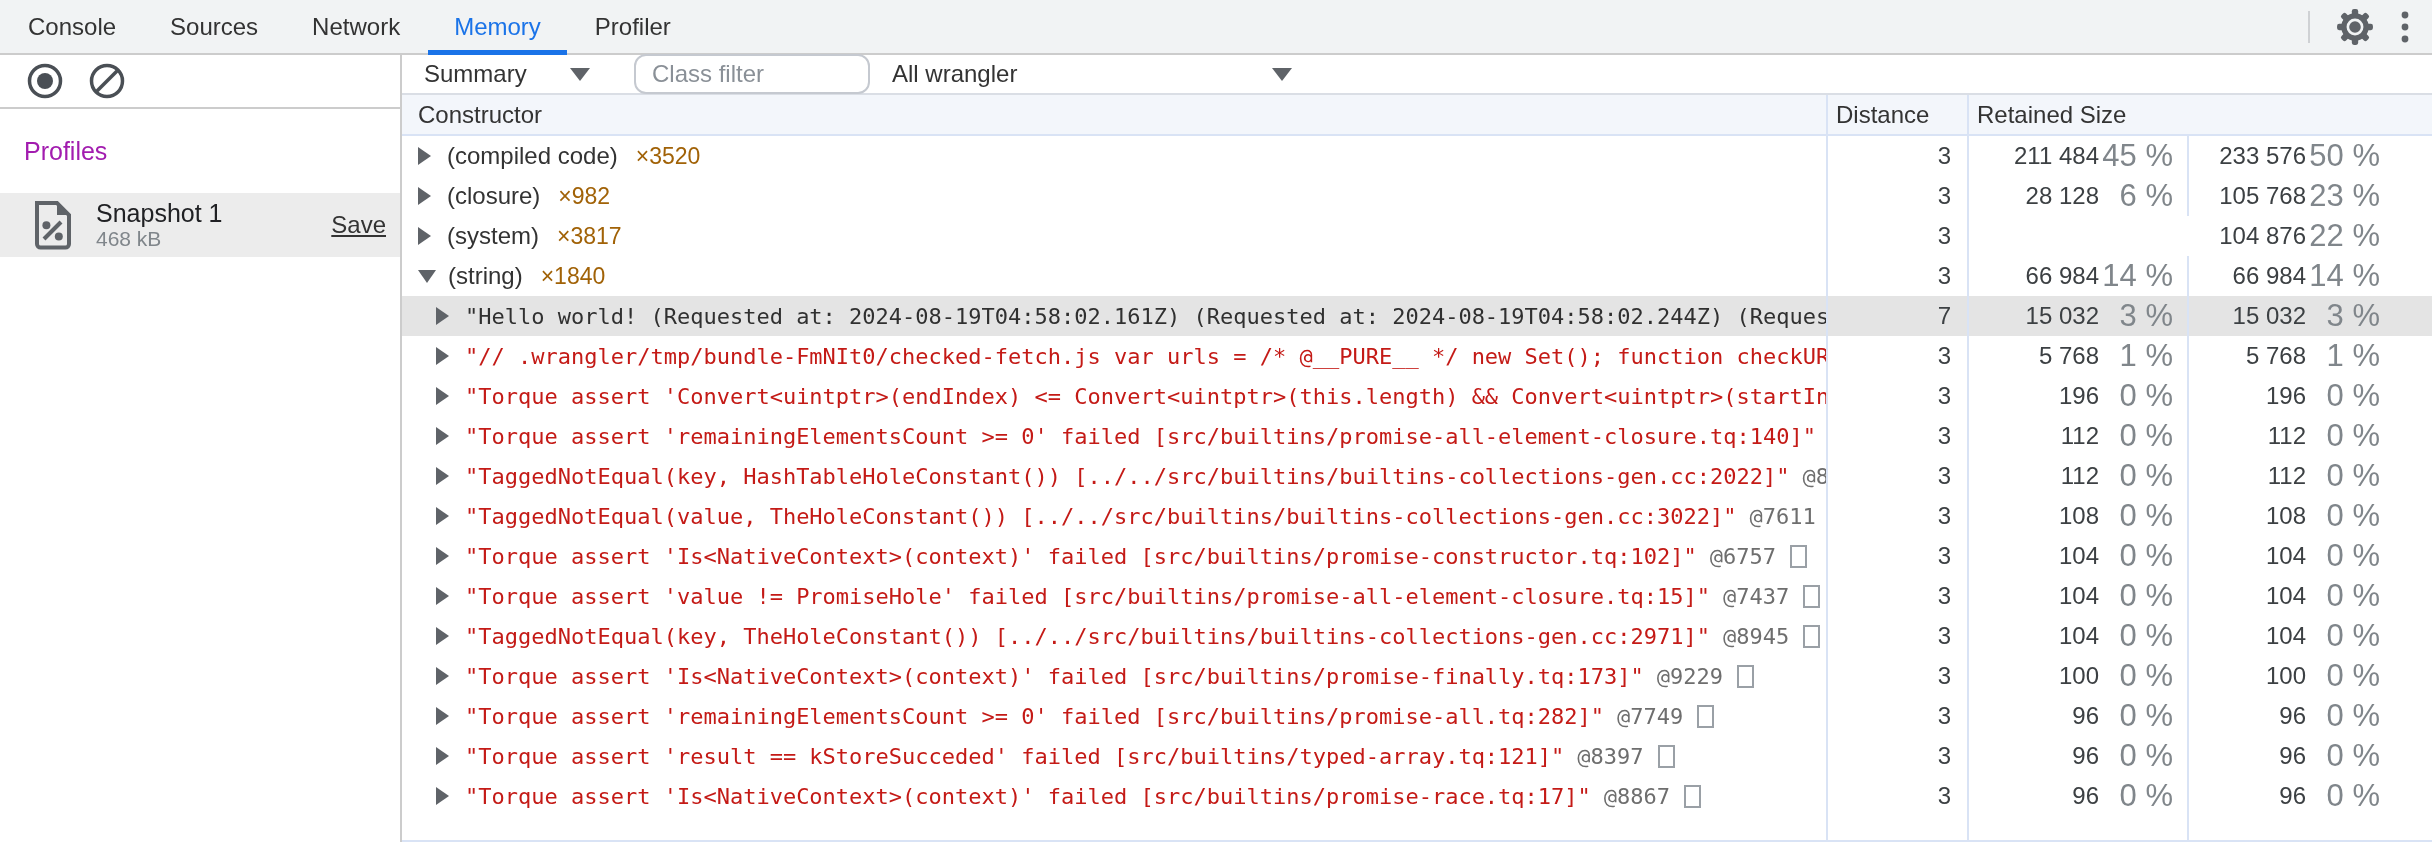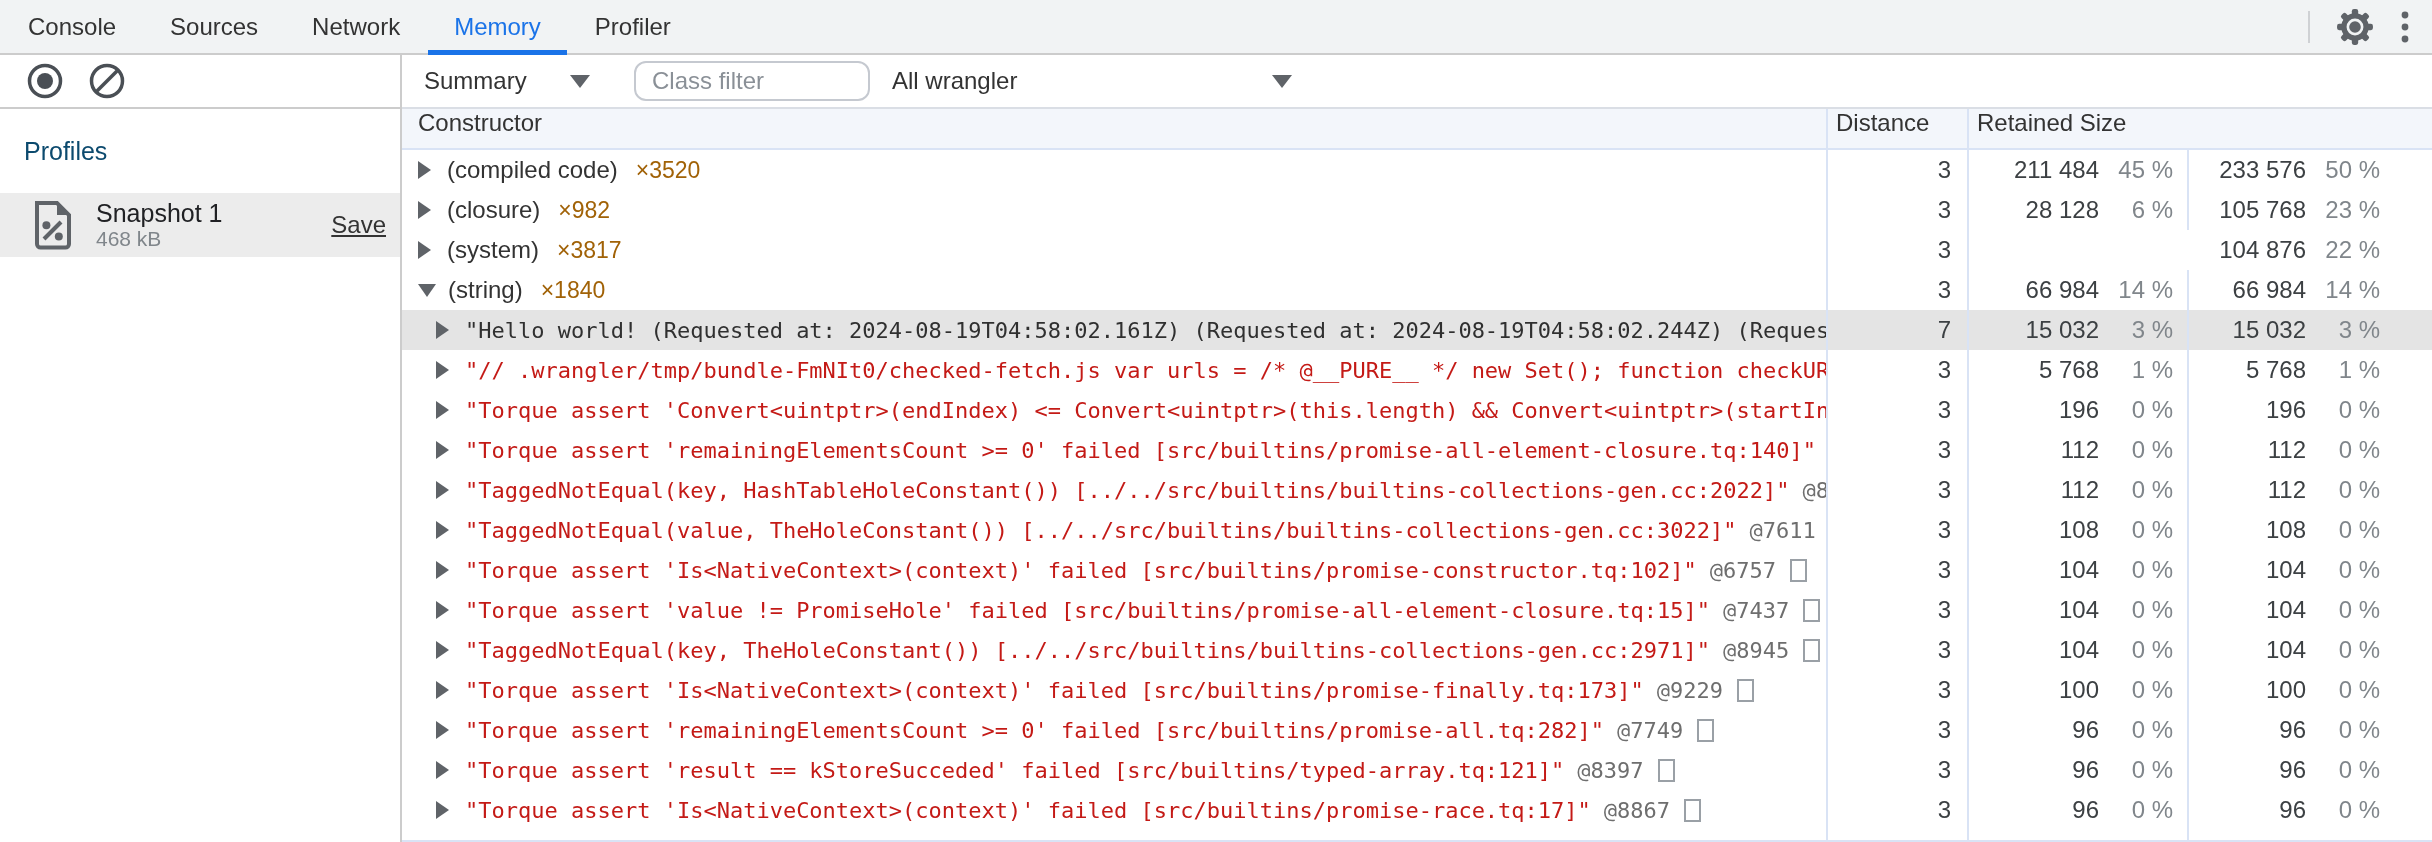--- a/index.html
+++ b/index.html
@@ -27,51 +27,51 @@
   .tabbar-right { margin-left:auto; display:flex; align-items:center; gap:26px; padding-right:22px; }
   .v-divider { width:2px; height:32px; background:#cfd1d4; }
 
   
   .main { display:flex; height:787px; }
 
   
   .sidebar { width:402px; flex:none; border-right:2px solid #cccccc; display:flex; flex-direction:column; background:#fff; }
   .side-toolbar { height:54px; flex:none; border-bottom:2px solid #cccccc; display:flex; align-items:center; gap:24px; padding-left:26px; }
   .icon-btn { display:flex; align-items:center; justify-content:center; }
-  .profiles-title { font-size:25px; color:#0c4a6e; padding:28px 0 0 24px; }
+  .profiles-title { font-size:25px; color:#a21caf; padding:28px 0 0 24px; }
   .heap-label { font-size:23px; color:#333; padding:38px 0 0 24px; letter-spacing:0.5px; }
   .snapshot-item { margin-top:27px; height:64px; flex:none; background:#ececec; display:flex; align-items:center; padding:0 14px 0 30px; }
   .snapshot-icon { margin-right:20px; flex:none; display:flex; }
   .snapshot-text { display:flex; flex-direction:column; line-height:1.15; }
   .snapshot-name { font-size:25px; color:#202124; }
   .snapshot-size { font-size:21px; color:#80868b; }
   .save-link { margin-left:auto; font-size:24px; color:#333; text-decoration:underline; cursor:pointer; }
 
   
   .content { flex:1; min-width:0; display:flex; flex-direction:column; }
-  .content-toolbar { height:54px; flex:none; border-bottom:2px solid #dadee5; display:flex; align-items:center; padding-left:22px; }
+  .content-toolbar { height:40px; flex:none; border-bottom:2px solid #dadee5; display:flex; align-items:center; padding-left:22px; }
   .select-control { display:flex; align-items:center; justify-content:space-between; font-size:24px; color:#333; cursor:default; }
   .summary-select { width:166px; }
   .objects-select { width:412px; margin-left:10px; padding-left:12px; }
   .dropdown-arrow { width:0; height:0; border-left:10px solid transparent; border-right:10px solid transparent; border-top:13px solid #5f6368; }
   .class-filter {
     margin-left:44px; width:236px; height:40px; border:2px solid #c5c9d0; border-radius:12px;
     font-size:24px; padding:0 16px; color:#333; outline:none; font-family:"Liberation Sans", sans-serif;
   }
   .class-filter::placeholder { color:#8a9097; }
 
   
   .grid { flex:1; min-height:0; display:flex; flex-direction:column; border-bottom:2px solid #d9e3f5; }
   .col-constructor { width:1424px; flex:none; }
   .col-distance { width:141px; flex:none; border-left:2px solid #d9e3f5; }
   .col-shallow { width:220px; flex:none; border-left:2px solid #d9e3f5; }
   .col-retained { flex:1; min-width:0; border-left:2px solid #d9e3f5; }
 
   .grid-header { height:41px; flex:none; background:#f3f6fb; border-bottom:2px solid #d9e3f5; display:flex; font-size:24px; color:#333; }
-  .grid-header > div { display:flex; overflow:hidden; white-space:nowrap; }
+  .grid-header > div { display:flex; align-items:center; overflow:hidden; white-space:nowrap; }
   .grid-header .col-constructor { padding-left:16px; }
   .grid-header .col-distance, .grid-header .col-shallow, .grid-header .col-retained { padding-left:8px; }
 
   .grid-body { flex:1; min-height:0; display:flex; flex-direction:column; overflow:hidden; }
   .grid-row { height:40px; flex:none; display:flex; }
   .grid-row.selected { background:#e4e4e4; }
   .grid-filler { flex:1; display:flex; }
 
   .ccell { display:flex; align-items:center; overflow:hidden; white-space:nowrap; padding-left:16px; }
   .ccell.indent { padding-left:34px; }
@@ -84,21 +84,21 @@
   .mono-text.red { color:#c41a16; }
   .mono-text.dark { color:#303030; }
   .suffix { font-family:"DejaVu Sans Mono", monospace; font-size:22px; color:#6e6e6e; margin-left:13px; flex:none; }
   .box-icon { flex:none; width:17px; height:23px; border:2px solid #9aa0a6; margin-left:14px; }
 
   .dcell { display:flex; align-items:center; justify-content:flex-end; padding-right:16px; font-size:24px; color:#3c4043; }
   .scell { display:flex; align-items:center; justify-content:flex-end; }
   .scell.shallow { padding-right:14px; }
   .scell.retained { padding-right:52px; }
   .scell .val { font-size:24px; color:#3c4043; }
-  .scell .pct { width:74px; text-align:right; font-size:24px; color:#80868b; }
+  .scell .pct { width:74px; text-align:right; font-size:31px; color:#80868b; }
 </style>
 </head>
 <body>
 
 <div class="tabbar">
   <div class="tab">
       <span>Console</span>
     </div>
   <div class="tab">
       <span>Sources</span>

